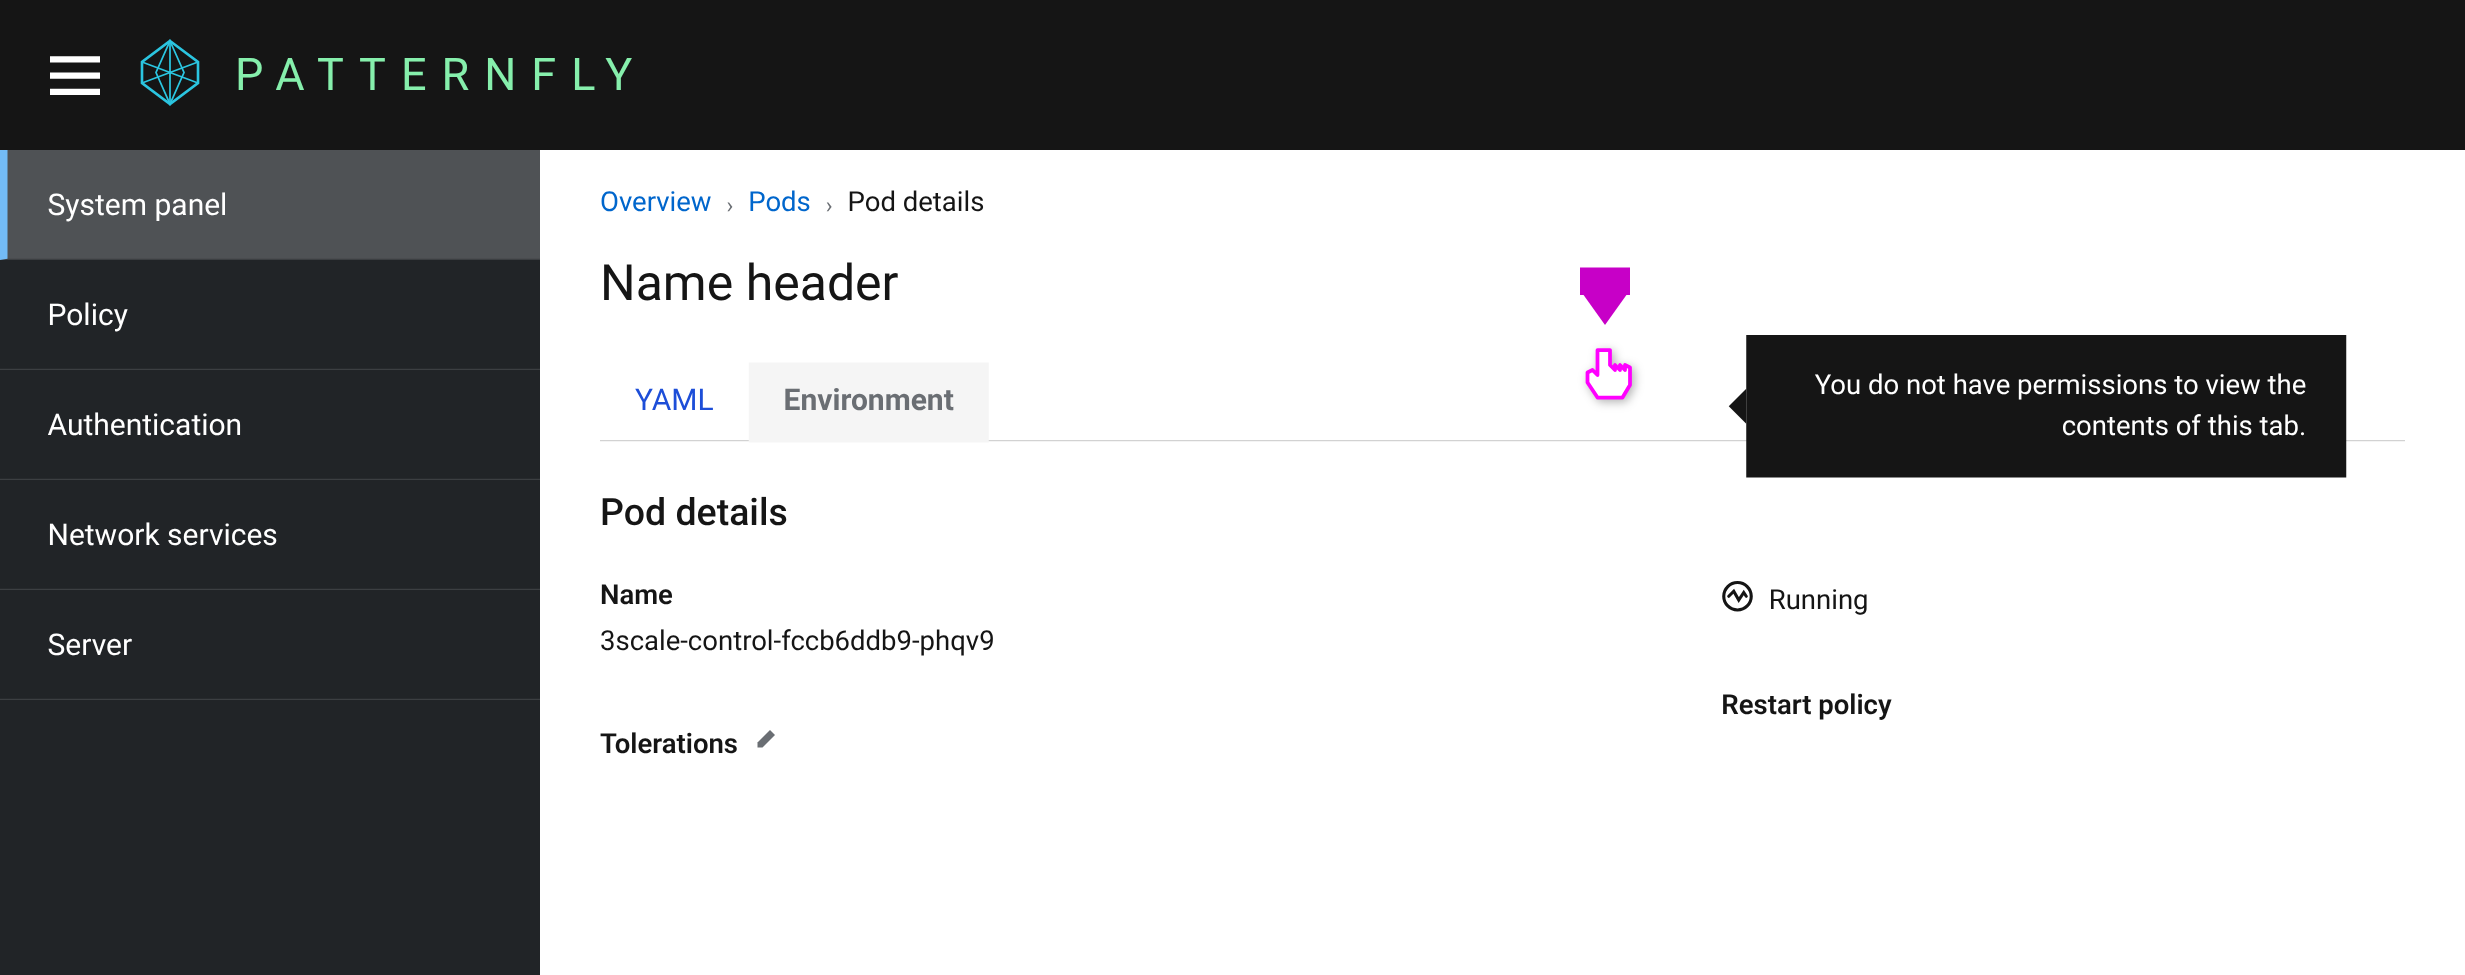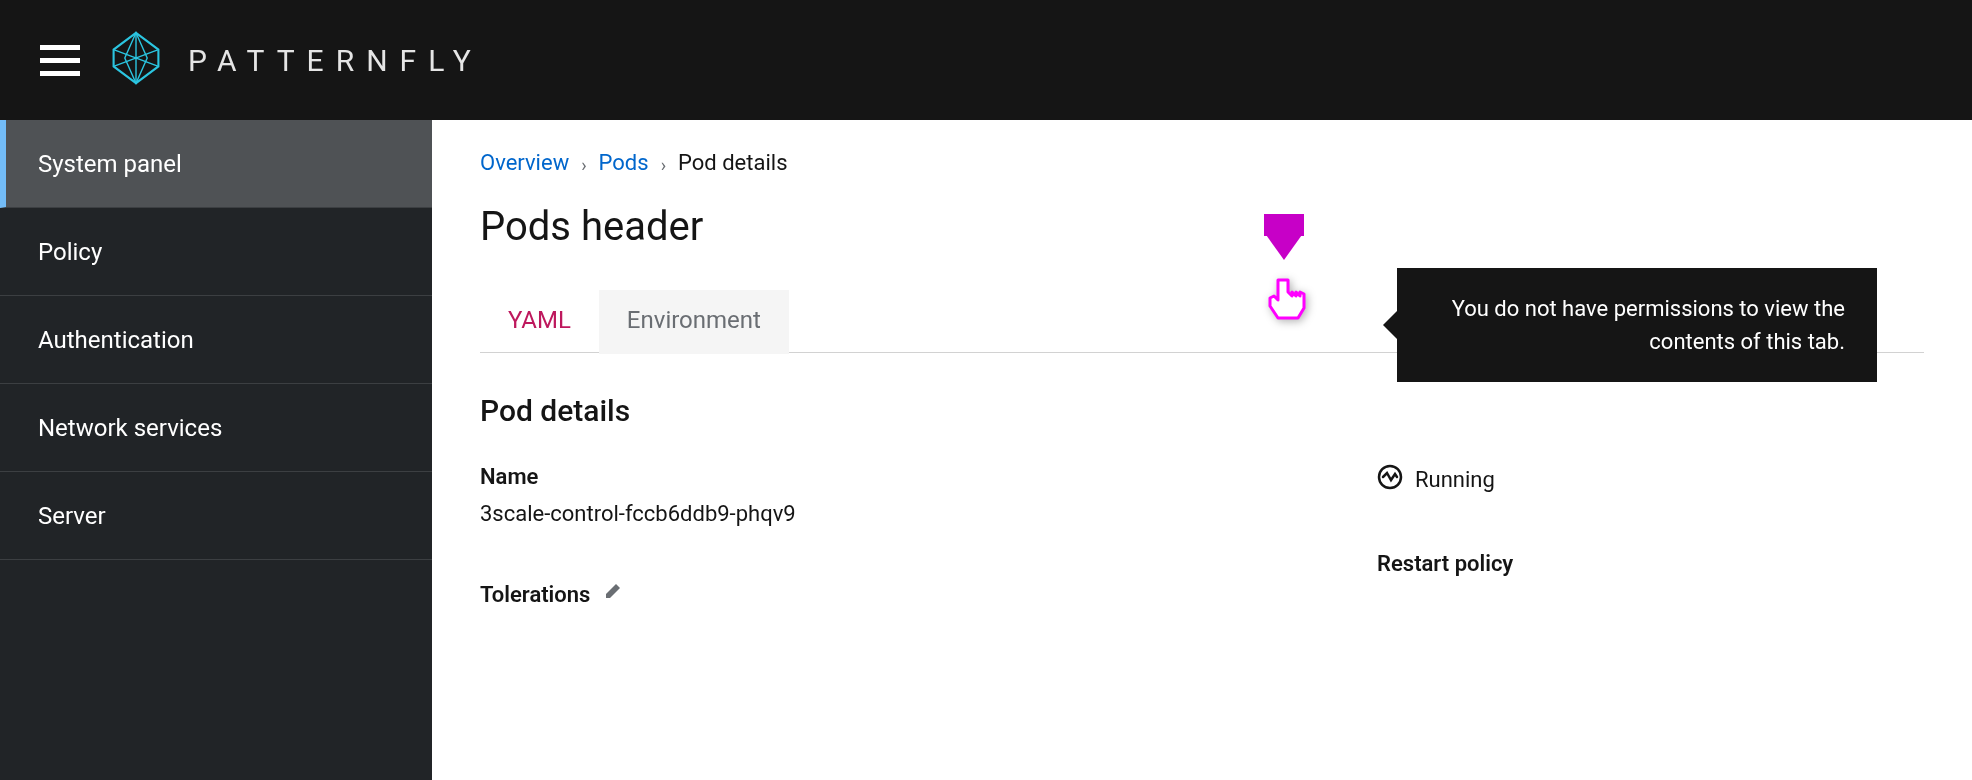--- a/index.html
+++ b/index.html
@@ -38,22 +38,22 @@
     .logo {
       display: flex;
       align-items: center;
       gap: 24px;
     }
     .logo-icon svg {
       width: 56px;
       height: 56px;
     }
     .logo-text {
-      color: #e5e5e5;
-      font-size: 30px;
+      color: #86efac;
+      font-size: 36px;
       font-weight: 400;
       letter-spacing: 12px;
     }
     
     
     .content {
       display: flex;
       height: calc(100% - 120px);
     }
     
@@ -118,32 +118,33 @@
     
     .tabs {
       display: flex;
       border-bottom: 1px solid #d2d2d2;
       margin-bottom: 40px;
       position: relative;
     }
     .tab {
       padding: 16px 28px;
       font-size: 24px;
-      color: #be185d;
+      color: #1d4ed8;
       cursor: pointer;
       border-bottom: 4px solid transparent;
       margin-bottom: -2px;
     }
     .tab.active {
       color: #151515;
       border-bottom-color: #0066cc;
     }
     .tab.disabled {
       background: #f5f5f5;
       color: #6a6e73;
+      font-weight: bold;
     }
     
     
     .tooltip {
       position: absolute;
       left: 965px;
       top: 148px;
       background: #151515;
       color: #fff;
       padding: 24px 32px;
@@ -284,21 +285,21 @@
   <div class="main">
 
     <div class="breadcrumb">
       <a href="#">Overview</a>
       <span class="sep">›</span>
       <a href="#">Pods</a>
       <span class="sep">›</span>
       <span class="current">Pod details</span>
     </div>
 
-    <h1 class="page-header">Pods header</h1>
+    <h1 class="page-header">Name header</h1>
 
     <div class="tabs">
       <div class="tab">
         <span>YAML</span>
       </div>
       <div class="tab disabled">
         <span>Environment</span>
       </div>
     </div>
 

